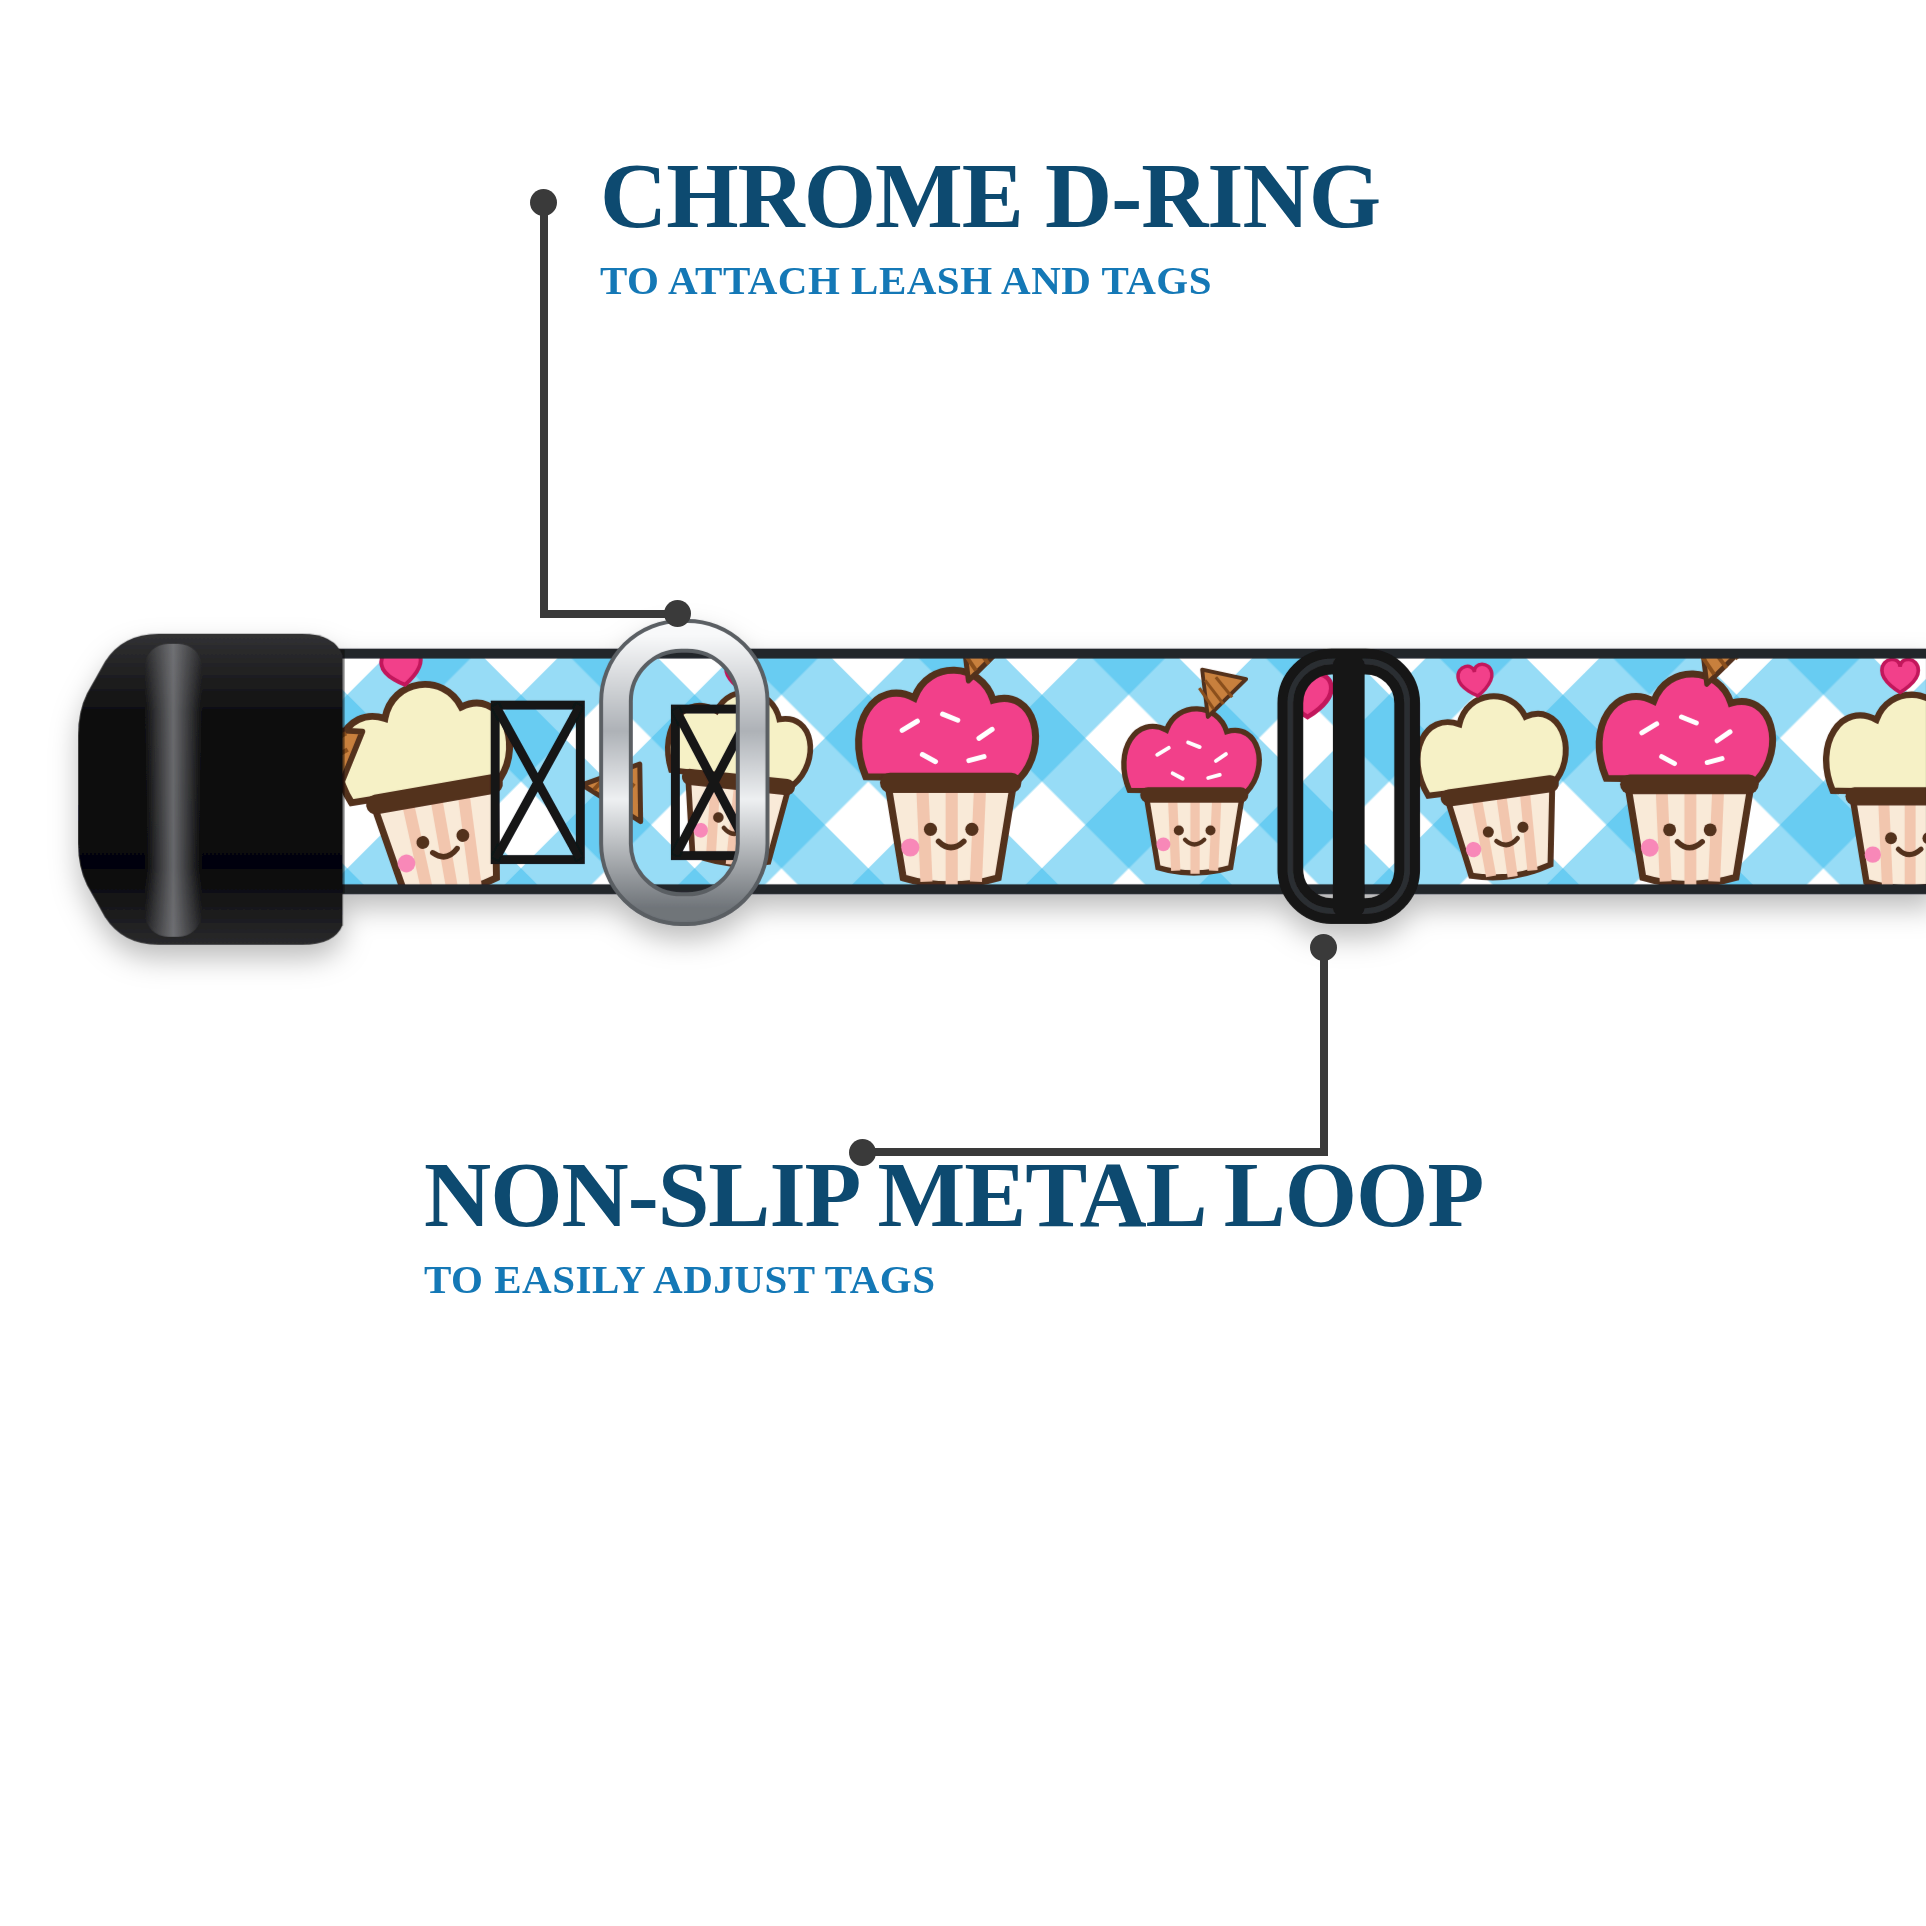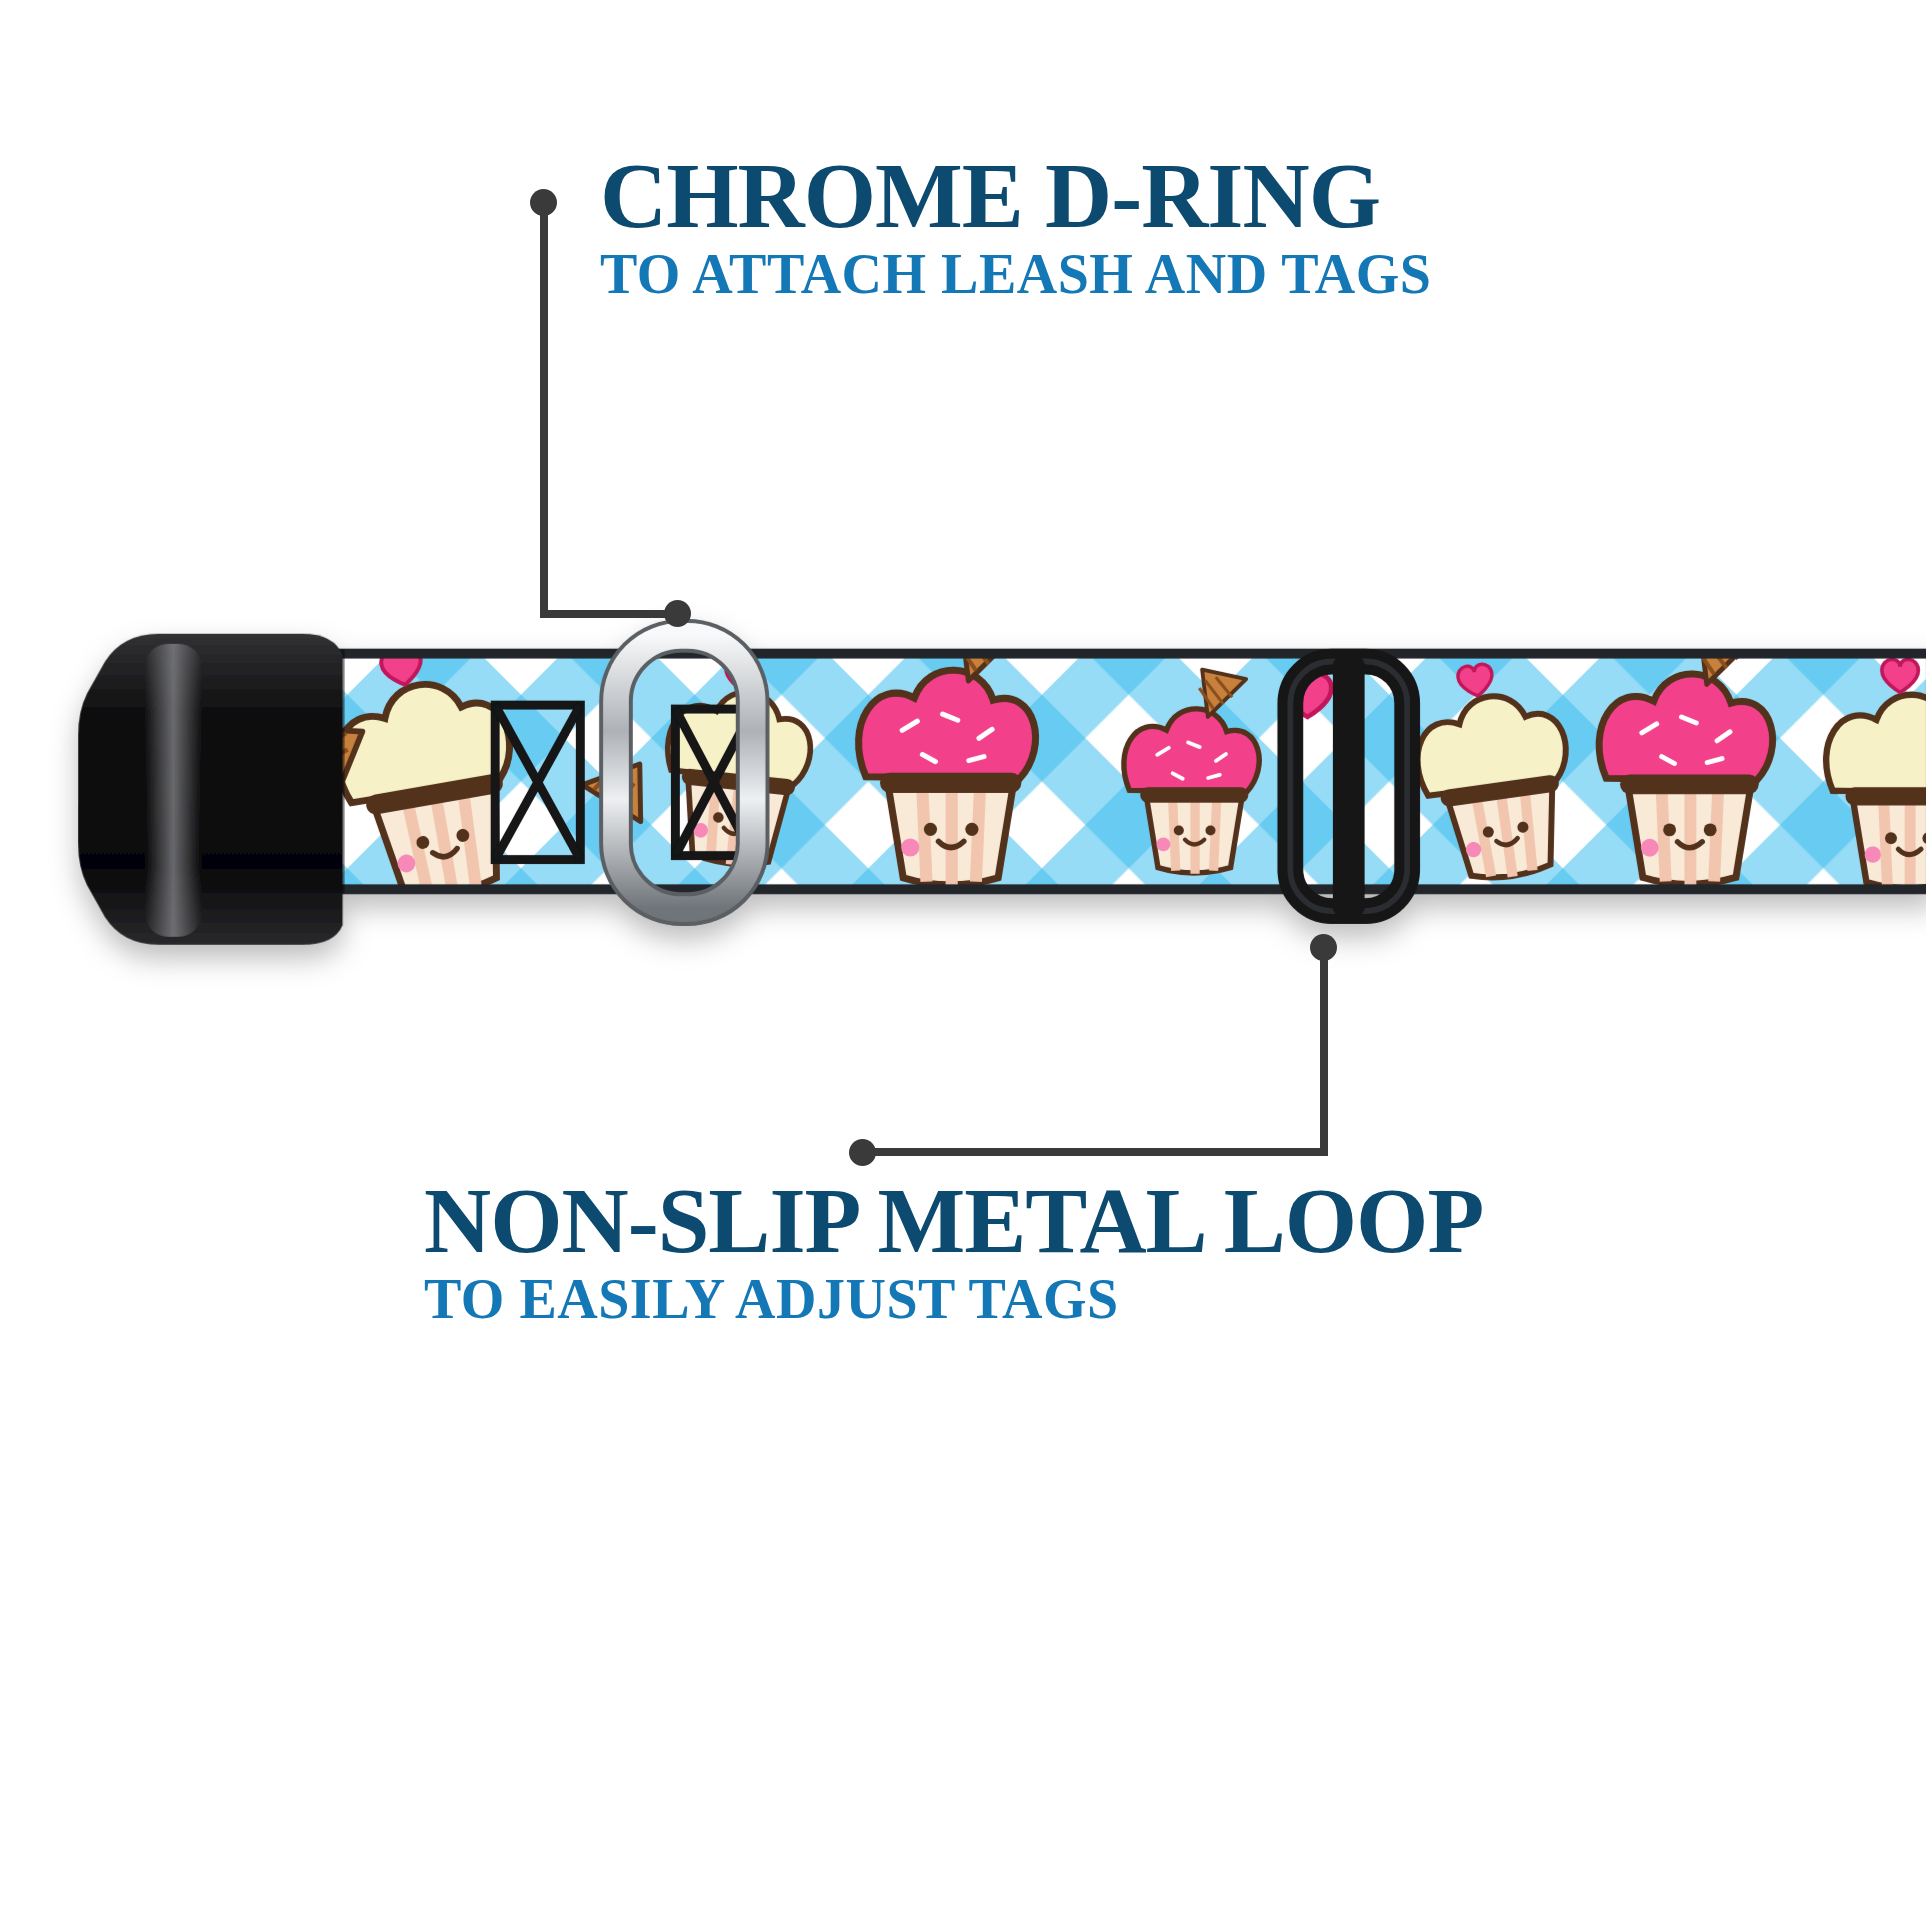--- a/index.html
+++ b/index.html
@@ -15,25 +15,25 @@
     overflow:hidden;
     font-family:Liberation Serif, serif;
   }
   .collar-svg{position:absolute;left:0;top:0;width:1927px;height:1927px;}
   .callout{position:absolute;}
   .co-title{
     font-size:93px;font-weight:bold;letter-spacing:-1px;
     color:var(--title-navy,#0d4a70);line-height:1;white-space:nowrap;
   }
   .co-sub{
-    margin-top:4px;font-size:56px;font-weight:bold;letter-spacing:0.5px;
+    margin-top:18px;font-size:41px;font-weight:bold;letter-spacing:0.5px;
     color:var(--subtitle-blue,#1478b6);line-height:1;white-space:nowrap;
   }
   .callout-top{left:600px;top:149px;}
-  .callout-bottom{left:424px;top:1174px;}
+  .callout-bottom{left:424px;top:1148px;}
   .dot{position:absolute;width:27px;height:27px;border-radius:50%;background:var(--connector-gray,#3a3a3a);}
   .line{position:absolute;background:var(--connector-gray,#3a3a3a);}
   .t-dot-a{left:530px;top:189px;}
   .t-line-v{left:540px;top:202px;width:8px;height:414px;}
   .t-line-h{left:540px;top:610px;width:145px;height:8px;}
   .t-dot-b{left:664px;top:600px;}
   .b-dot-a{left:1310px;top:934px;}
   .b-line-v{left:1320px;top:946px;width:8px;height:210px;}
   .b-line-h{left:860px;top:1148px;width:467px;height:8px;}
   .b-dot-b{left:849px;top:1139px;}

